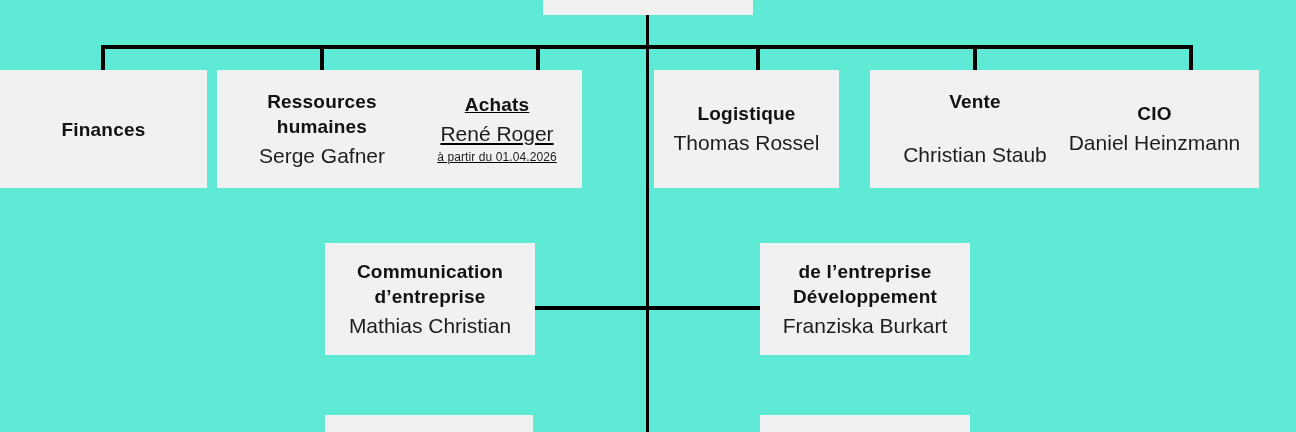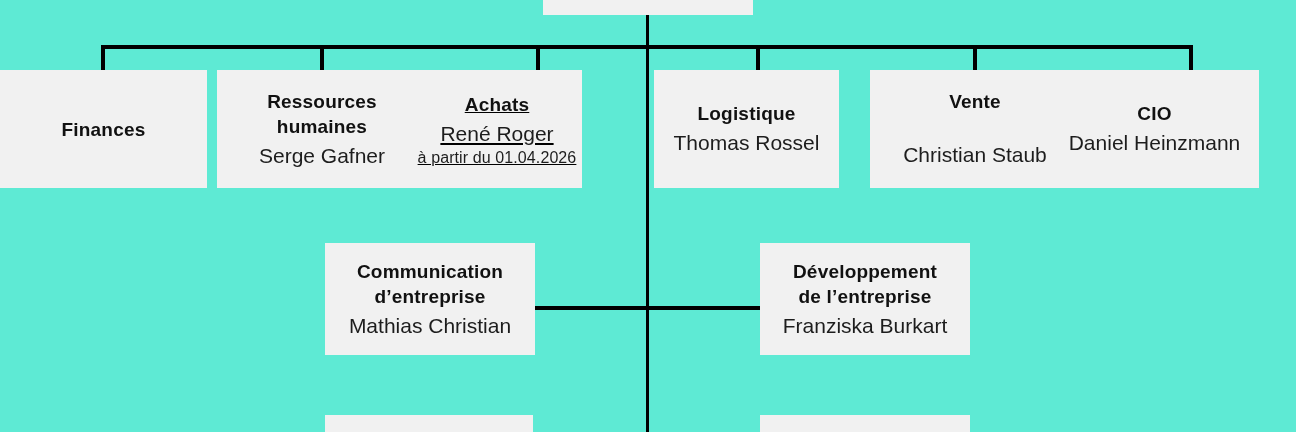--- a/index.html
+++ b/index.html
@@ -33,21 +33,21 @@
   }
   .node .name {
     font-weight: 400;
     font-size: 21px;
     line-height: 29px;
     color: #1d1d1d;
     margin-top: 2px;
   }
   .node .note {
     font-weight: 400;
-    font-size: 16px;
+    font-size: 12px;
     line-height: 19px;
     color: #1d1d1d;
     letter-spacing: 0.1px;
   }
   .line {
     position: absolute;
     background: #000000;
   }
   
   .root-box   { left: 543px; top: 0;     width: 210px; height: 15px; }
@@ -127,21 +127,21 @@
     <div class="name">Daniel Heinzmann</div>
   </div>
 
   <div class="node row2 m1">
     <div class="title">Communication</div>
     <div class="title">d’entreprise</div>
     <div class="name">Mathias Christian</div>
   </div>
 
   <div class="node row2 m2">
+    <div class="title">de l’entreprise</div>
     <div class="title">Développement</div>
-    <div class="title">de l’entreprise</div>
     <div class="name">Franziska Burkart</div>
   </div>
 
   <div class="node row3 f1"></div>
   <div class="node row3 f2"></div>
 
 </div>
 
 </body></html>

